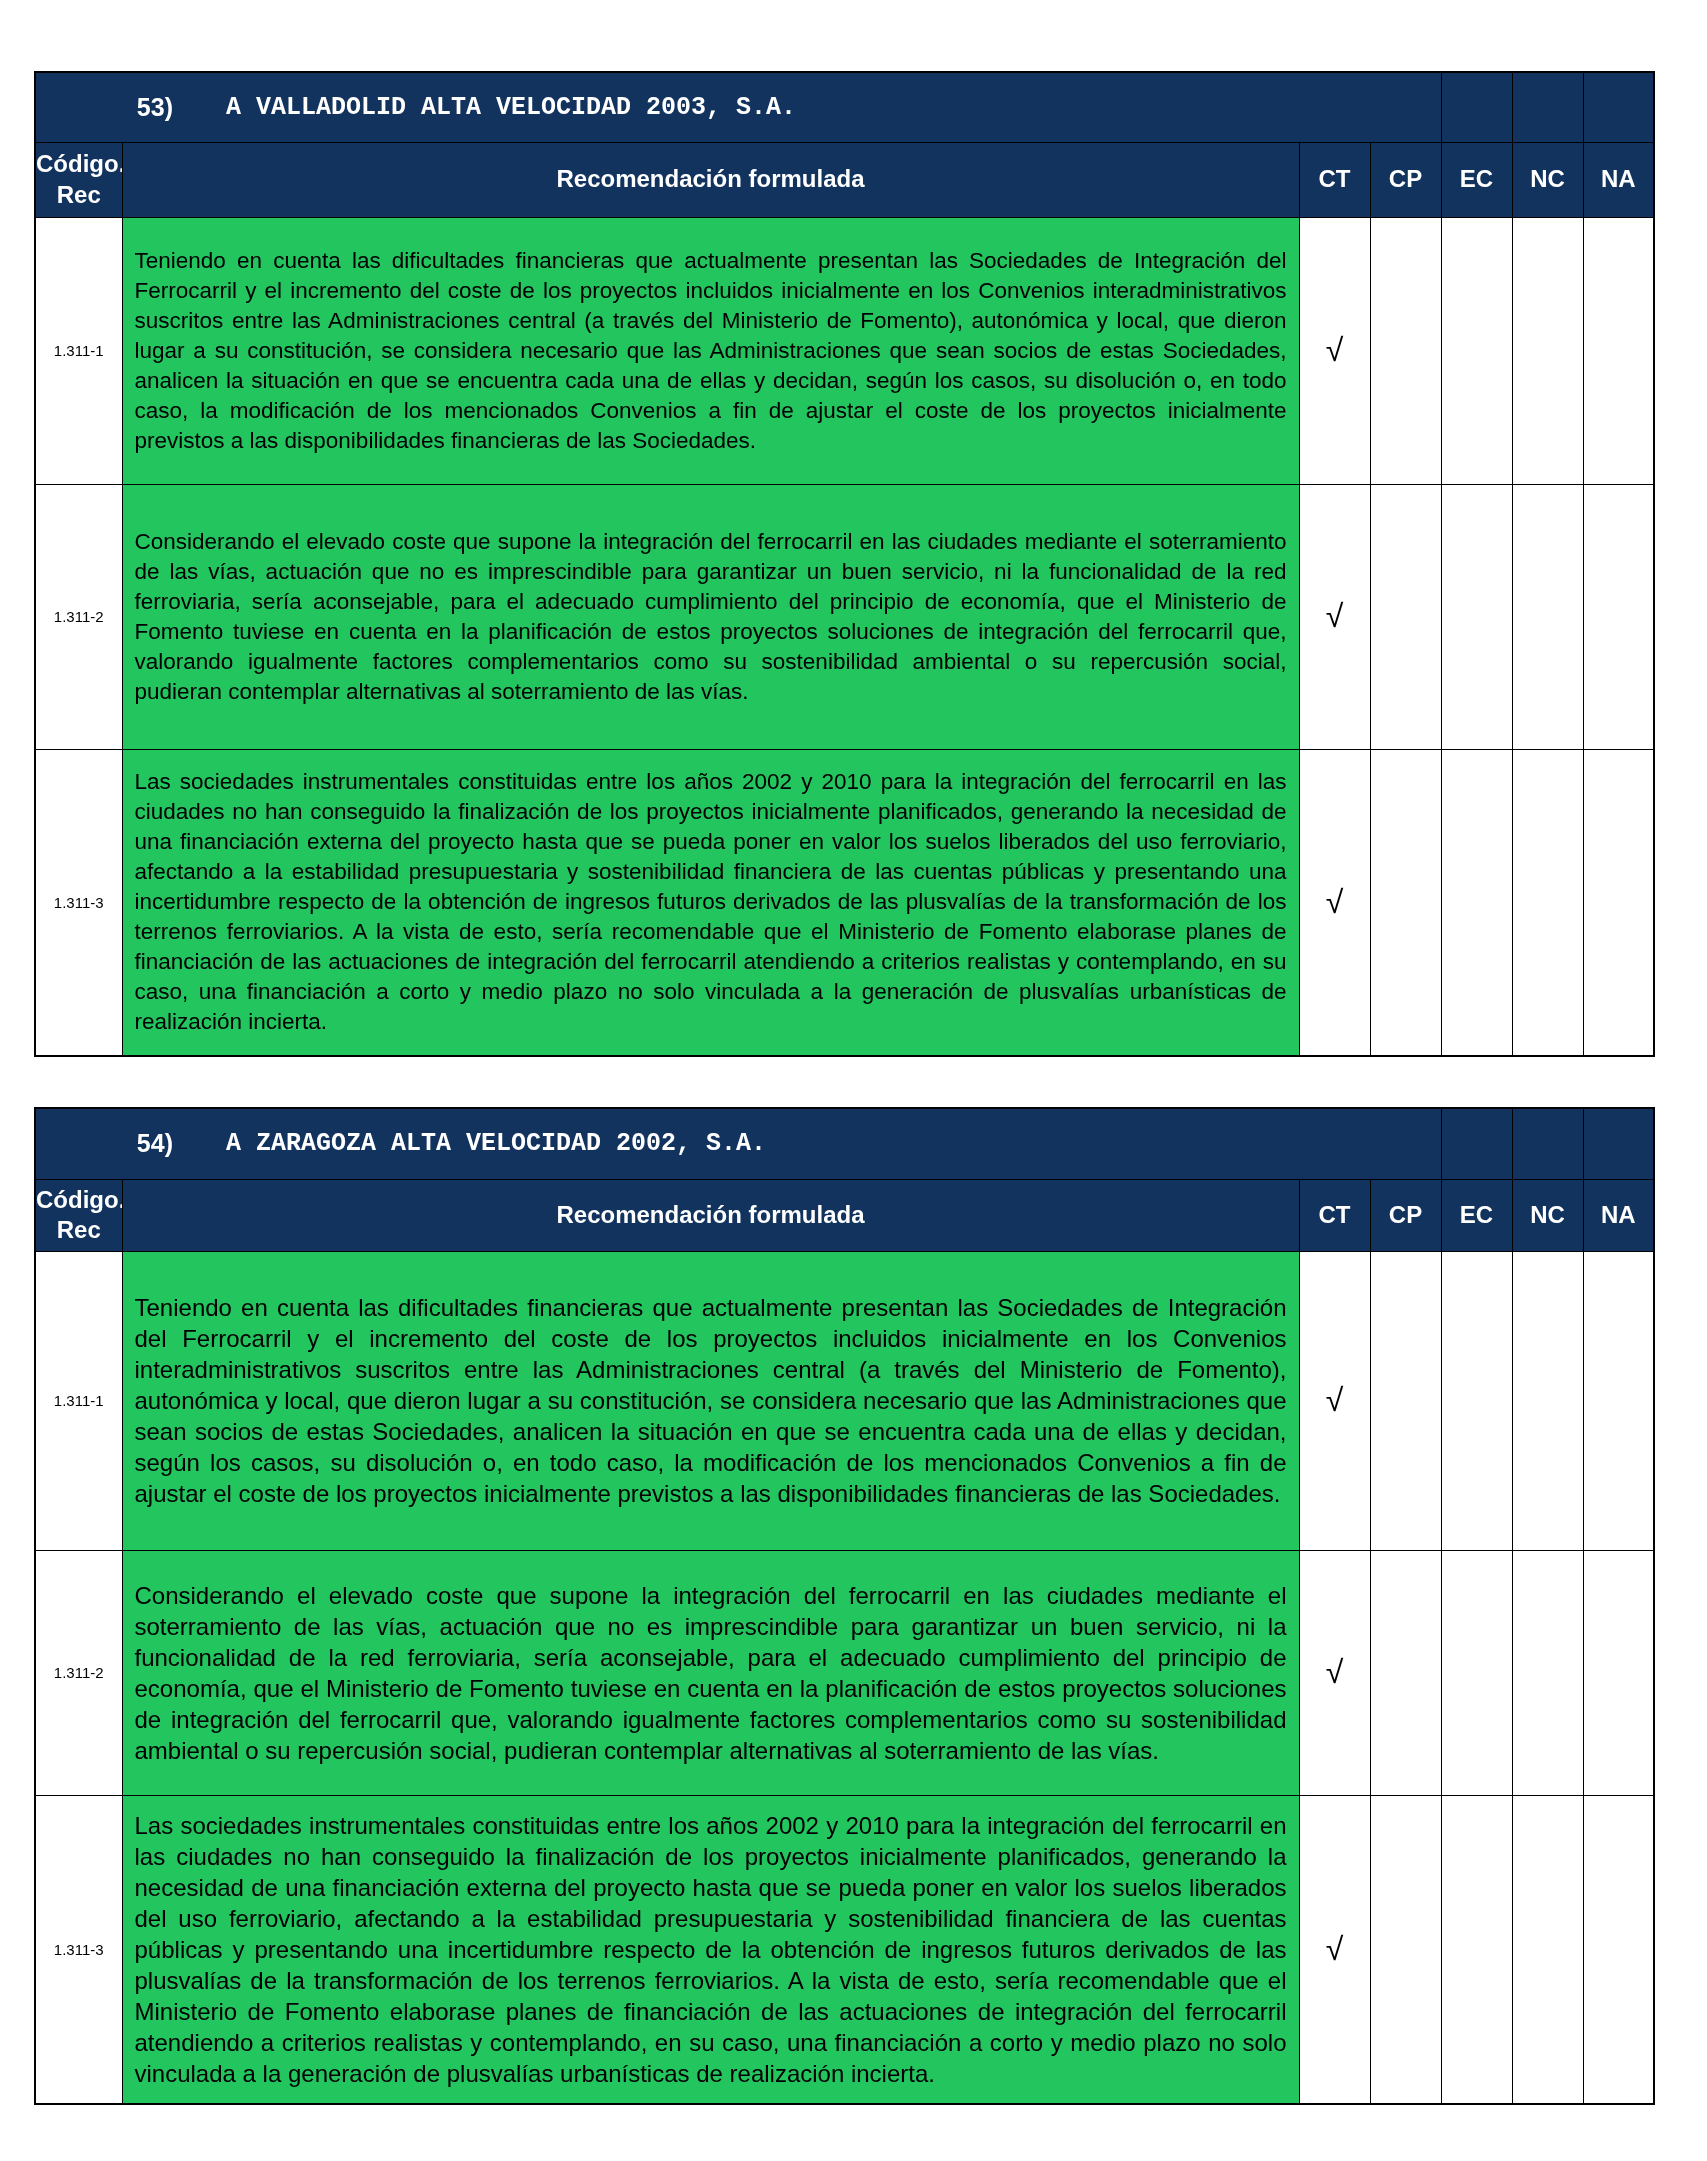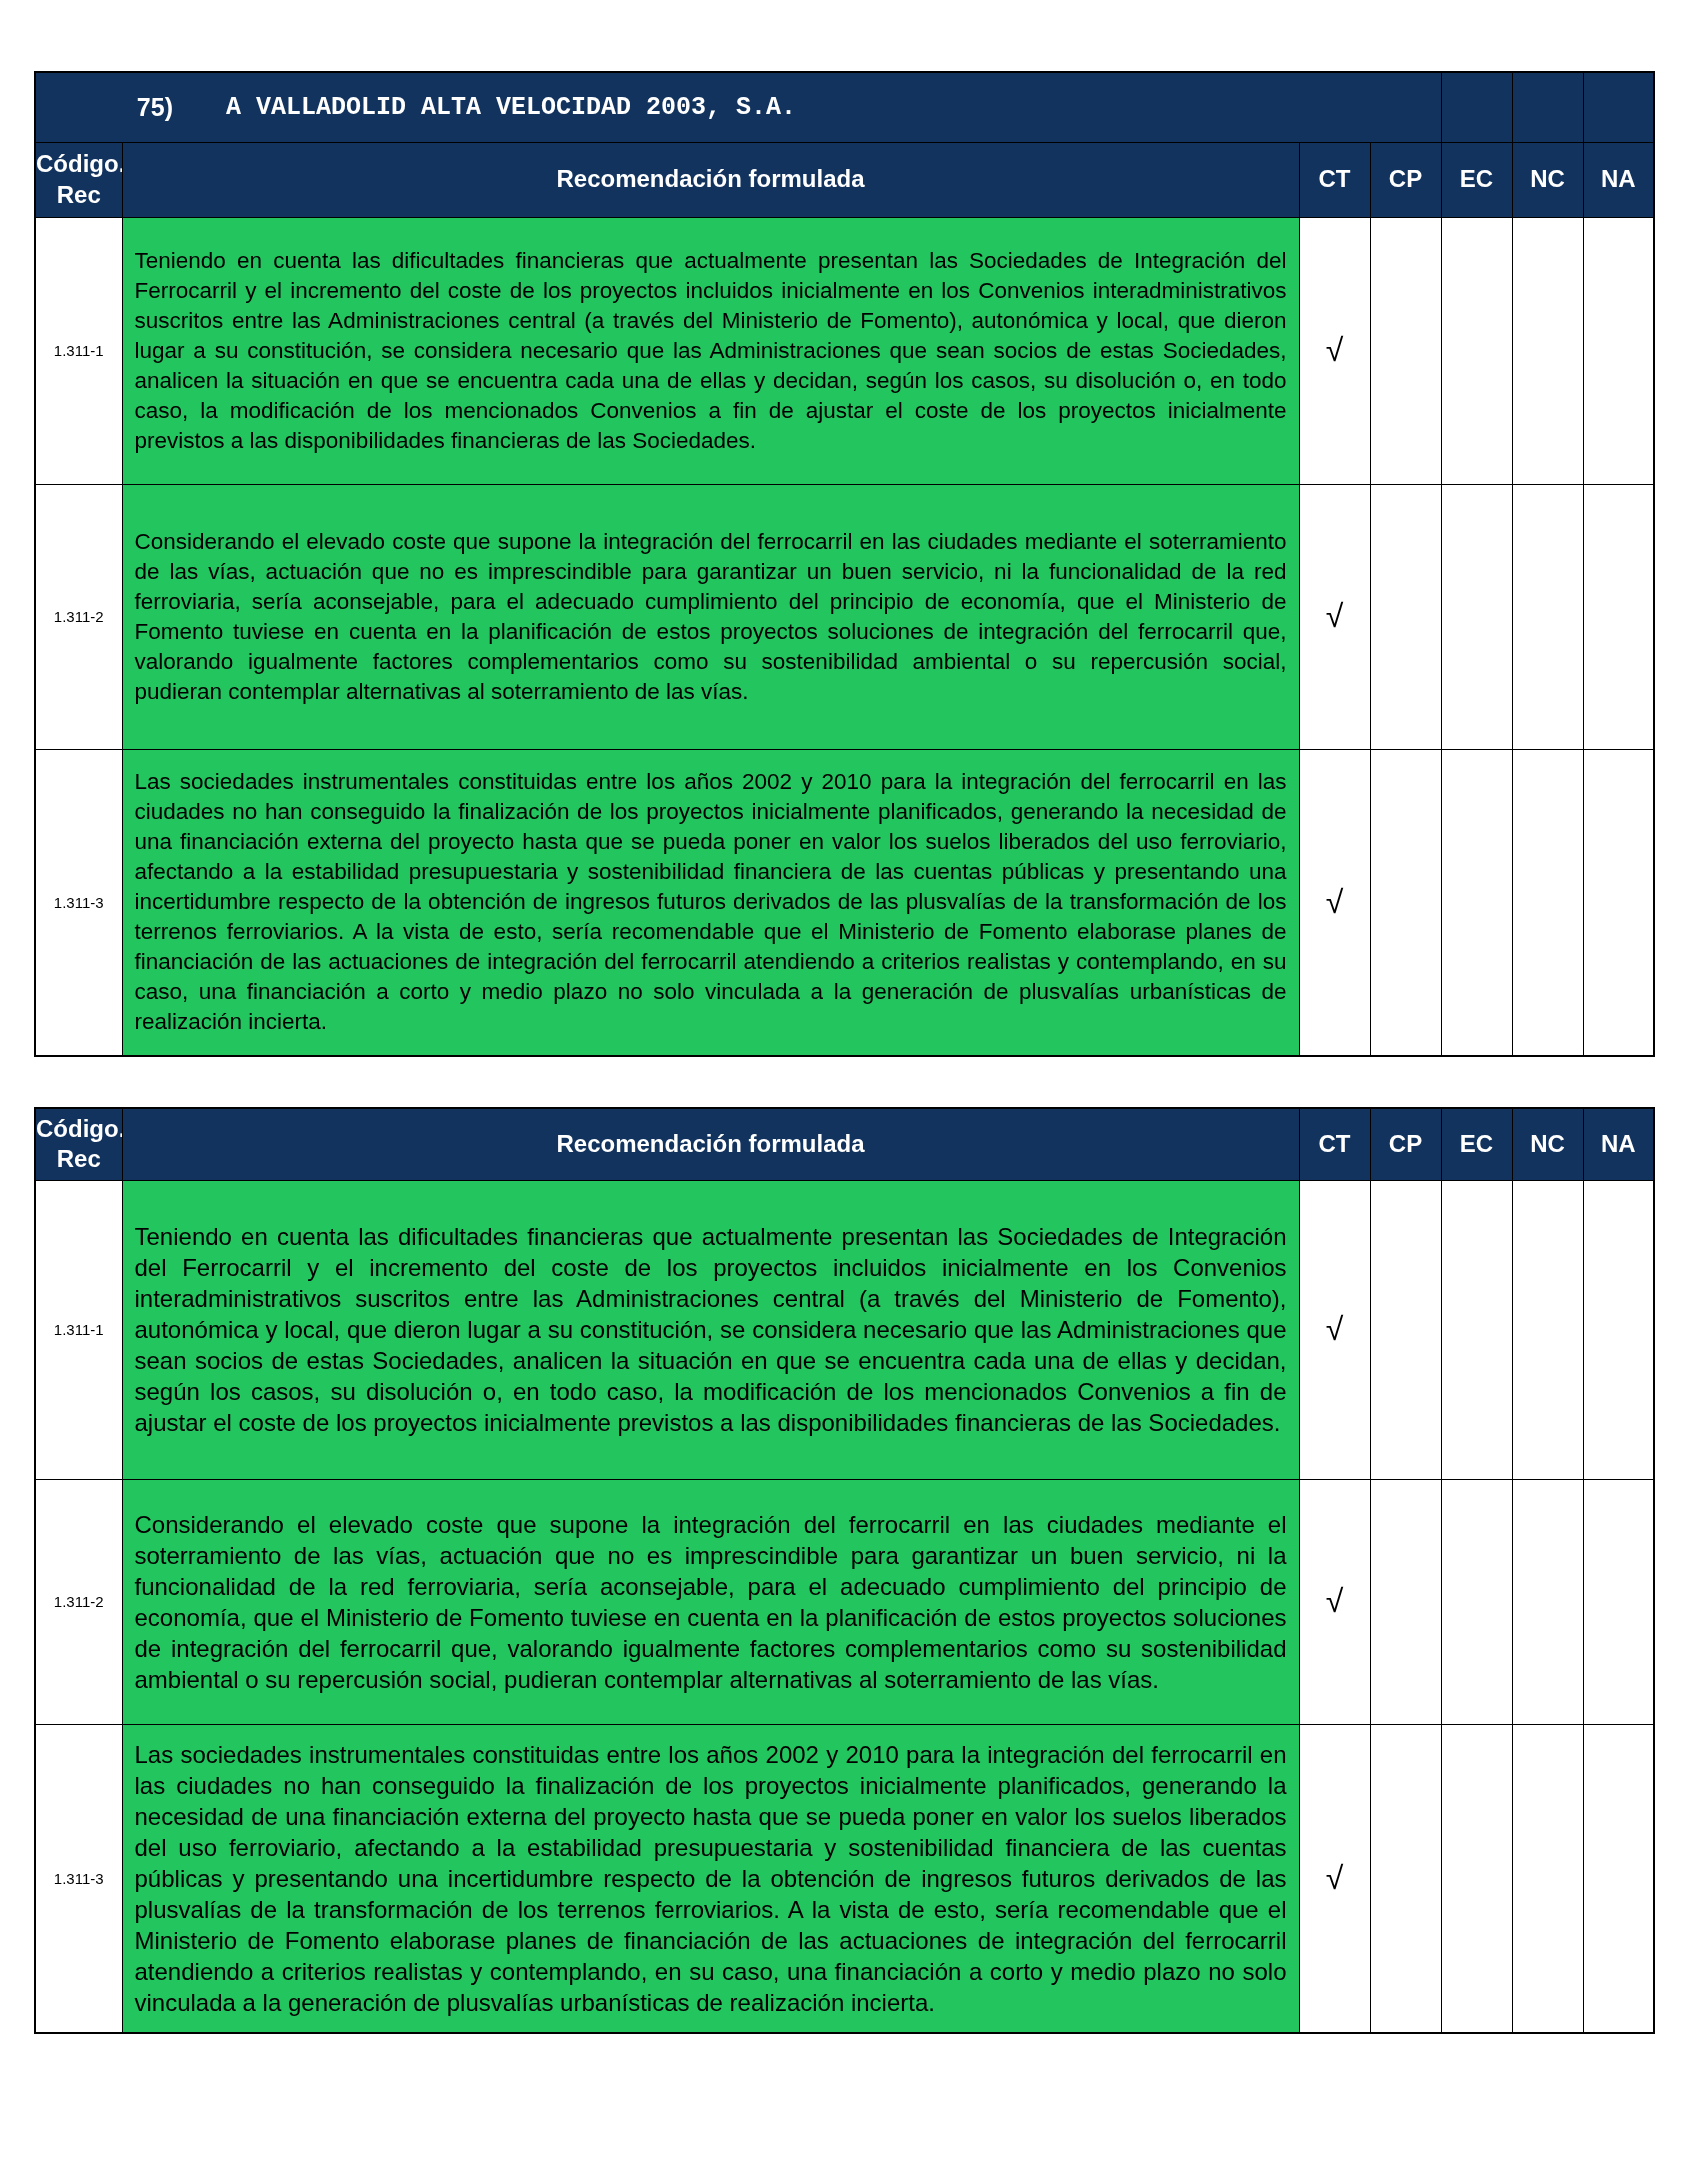--- a/index.html
+++ b/index.html
@@ -115,21 +115,21 @@
       <col class="c-mark">
         <col class="c-mark">
         <col class="c-mark">
         <col class="c-mark">
         <col class="c-mark">
     </colgroup>
     <tbody>
         <tr class="title-row">
       <td class="title-cell" colspan="4">
         <div class="title-flex">
-          <span class="title-num">75)</span>
+          <span class="title-num">53)</span>
           <span class="title-text">A VALLADOLID ALTA VELOCIDAD 2003, S.A.</span>
         </div>
       </td>
       <td></td>
       <td></td>
       <td></td>
     </tr>
     <tr class="head-row">
       <td>
         <div>Código.</div>
@@ -184,20 +184,31 @@
     <colgroup>
       <col class="c-code">
         <col class="c-rec">
       <col class="c-mark">
         <col class="c-mark">
         <col class="c-mark">
         <col class="c-mark">
         <col class="c-mark">
     </colgroup>
     <tbody>
+        <tr class="title-row">
+      <td class="title-cell" colspan="4">
+        <div class="title-flex">
+          <span class="title-num">54)</span>
+          <span class="title-text">A ZARAGOZA ALTA VELOCIDAD 2002, S.A.</span>
+        </div>
+      </td>
+      <td></td>
+      <td></td>
+      <td></td>
+    </tr>
     <tr class="head-row">
       <td>
         <div>Código.</div>
         <div>Rec</div>
       </td>
       <td>Recomendación formulada</td>
       <td>CT</td>
       <td>CP</td>
       <td>EC</td>
       <td>NC</td>

